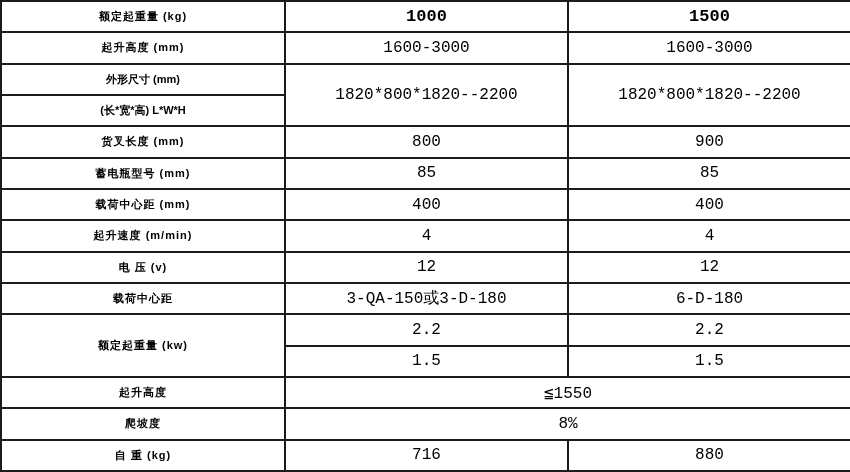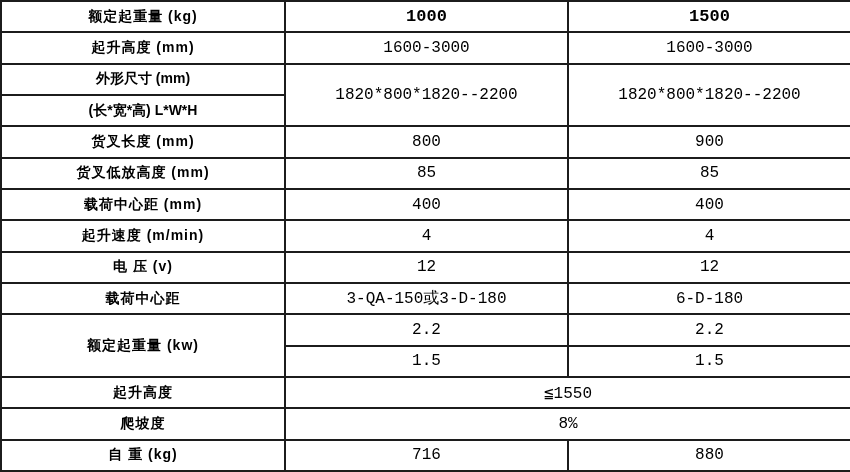--- a/index.html
+++ b/index.html
@@ -20,21 +20,21 @@
     vertical-align: middle;
     padding: 0 2px;
     color: #000000;
     overflow: hidden;
     white-space: nowrap;
     height: 29px;
   }
   .label-cell {
     font-family: "Liberation Sans", sans-serif;
     font-weight: bold;
-    font-size: 14px;
+    font-size: 11px;
     letter-spacing: 1px;
   }
   .label-cell.two-line {
     letter-spacing: 0;
   }
   .value-cell {
     font-family: "Liberation Mono", "DejaVu Sans Mono", monospace;
     font-size: 16px;
     font-weight: normal;
     margin-left: 44px;
@@ -71,21 +71,21 @@
     </tr>
     <tr>
       <td class="label-cell two-line">(长*宽*高) L*W*H</td>
     </tr>
     <tr>
       <td class="label-cell">货叉长度 (mm)</td>
       <td class="value-cell">800</td>
       <td class="value-cell">900</td>
     </tr>
     <tr>
-      <td class="label-cell">货叉低放高度 (mm)</td>
+      <td class="label-cell">蓄电瓶型号 (mm)</td>
       <td class="value-cell">85</td>
       <td class="value-cell">85</td>
     </tr>
     <tr>
       <td class="label-cell">载荷中心距 (mm)</td>
       <td class="value-cell">400</td>
       <td class="value-cell">400</td>
     </tr>
     <tr>
       <td class="label-cell">起升速度 (m/min)</td>

